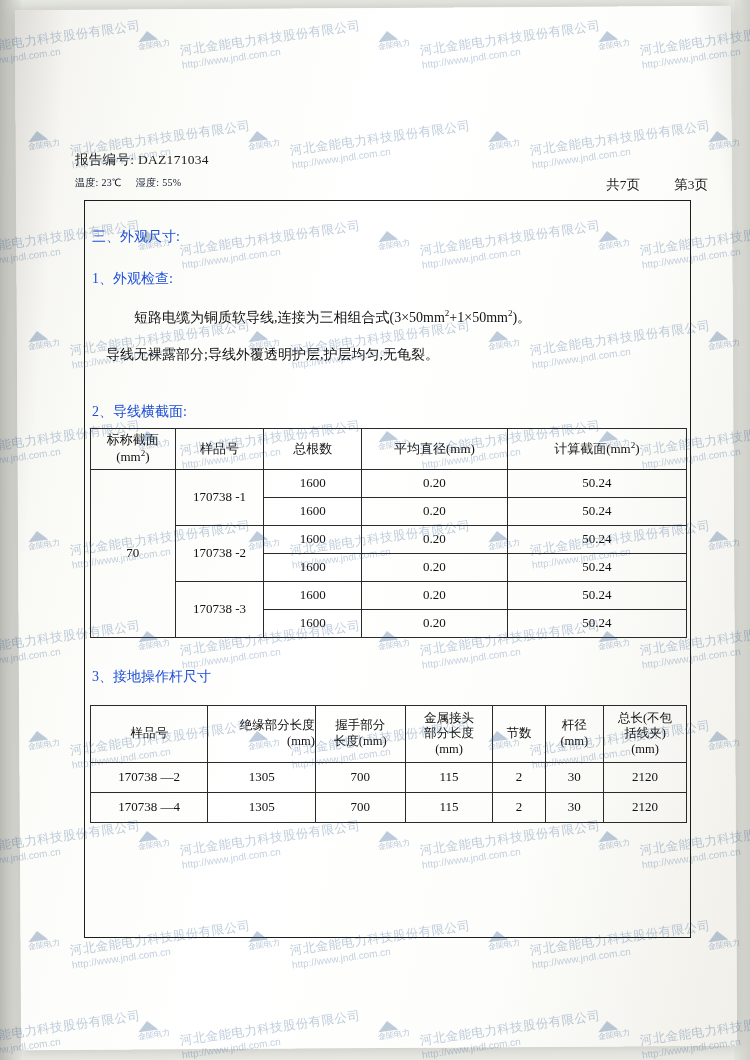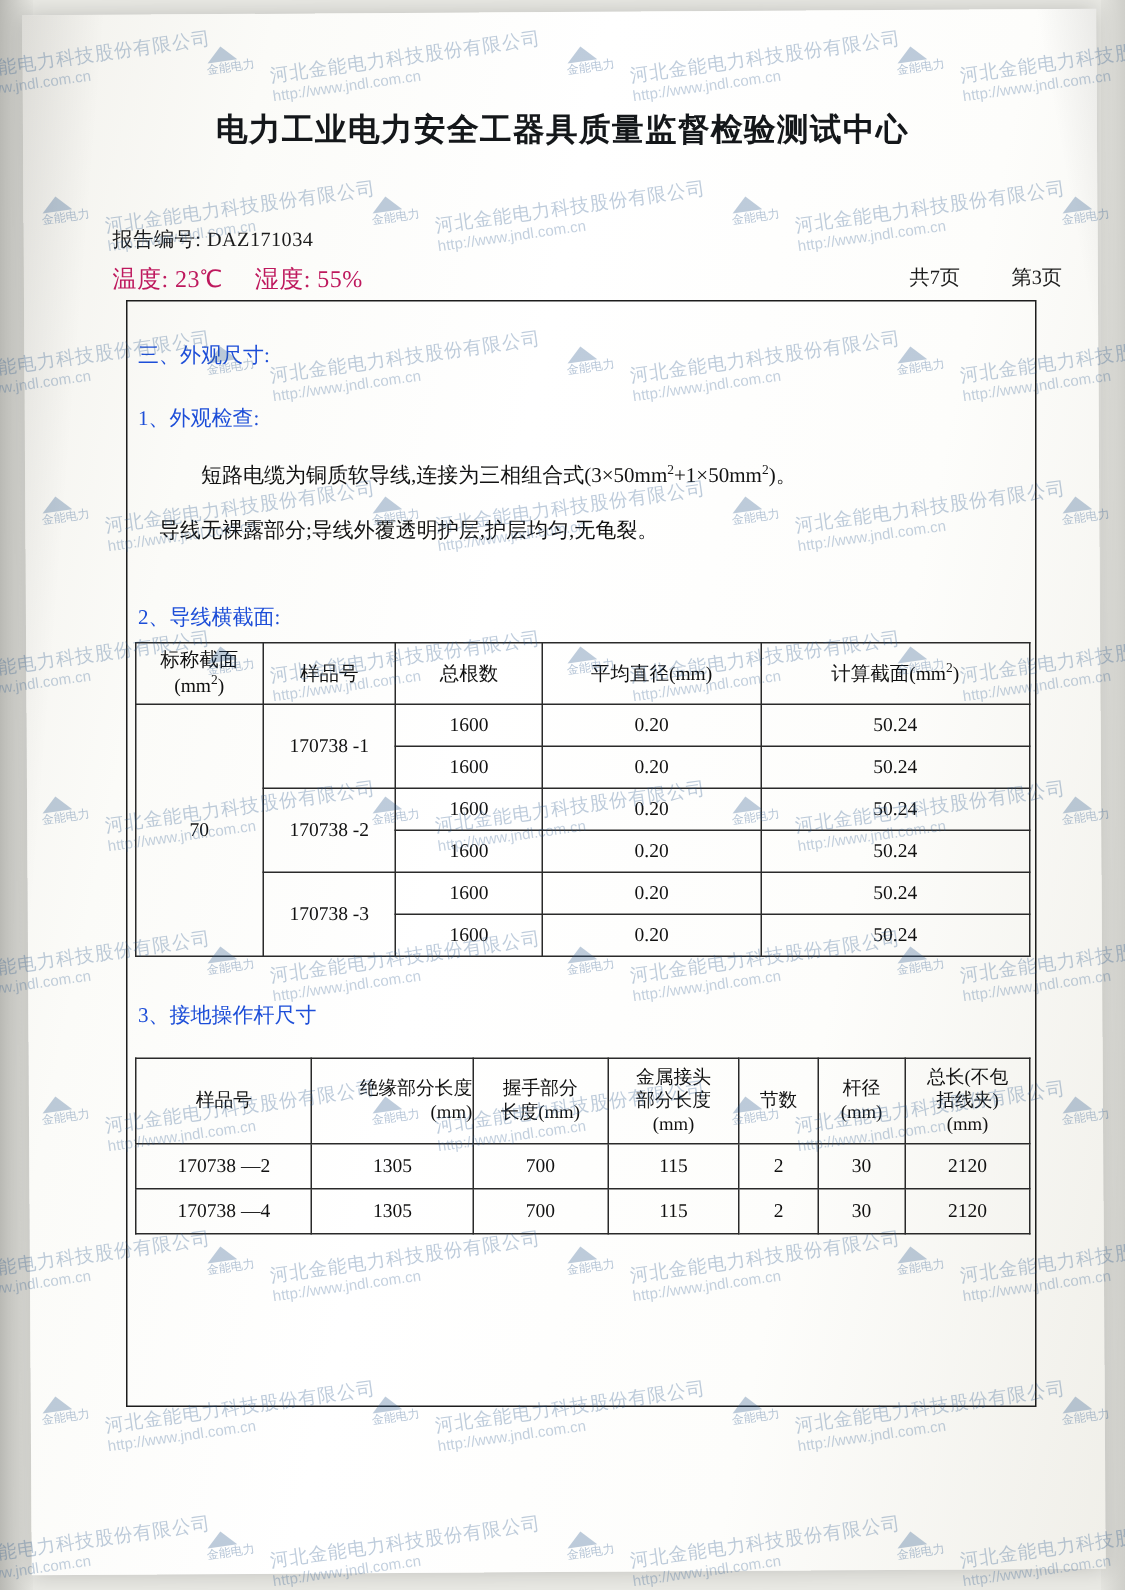--- a/index.html
+++ b/index.html
@@ -86,22 +86,22 @@
     top: 151px;
     left: 75px;
     font-size: 13.5px;
     color: #1b1b1b;
     letter-spacing: 0.3px;
   }
   .env-line {
     position: absolute;
     top: 176px;
     left: 75px;
-    font-size: 16px;
-    color: #be185d;
+    font-size: 10px;
+    color: #0f172a;
     letter-spacing: 0.3px;
   }
   .page-count {
     position: absolute;
     top: 176px;
     right: 110px;
     font-size: 13.5px;
     color: #1b1b1b;
   }
   .page-no {
@@ -179,21 +179,20 @@
 <body>
 
 <div id="page">
 
   <div class="scan-edge"></div>
   <div class="scan-edge-right"></div>
   <div class="sheet"></div>
 
   <div class="content">
 
-    <div class="doc-title">电力工业电力安全工器具质量监督检验测试中心</div>
 
     <div class="report-no">
       <span>报告编号:</span>
       <span>DAZ171034</span>
     </div>
 
     <div class="env-line">
       <span>温度:</span>
       <span>23℃</span>
       &nbsp;&nbsp;&nbsp;

